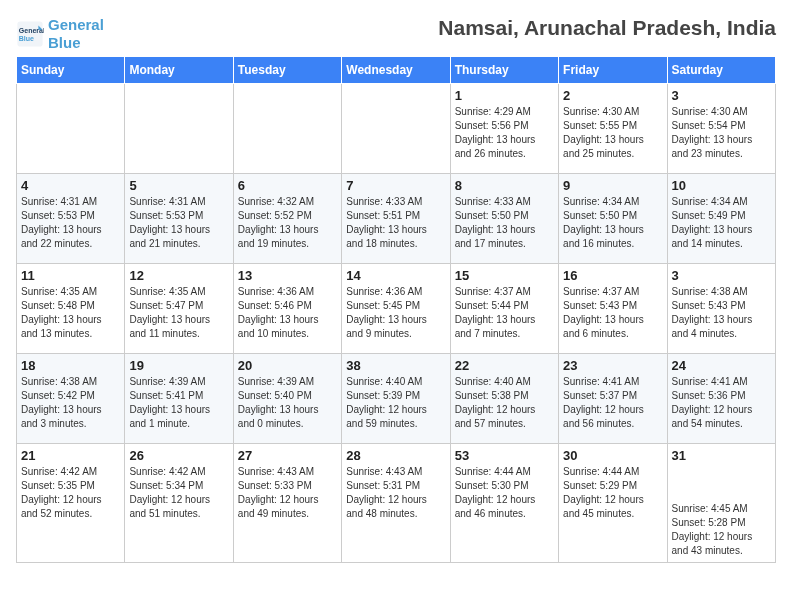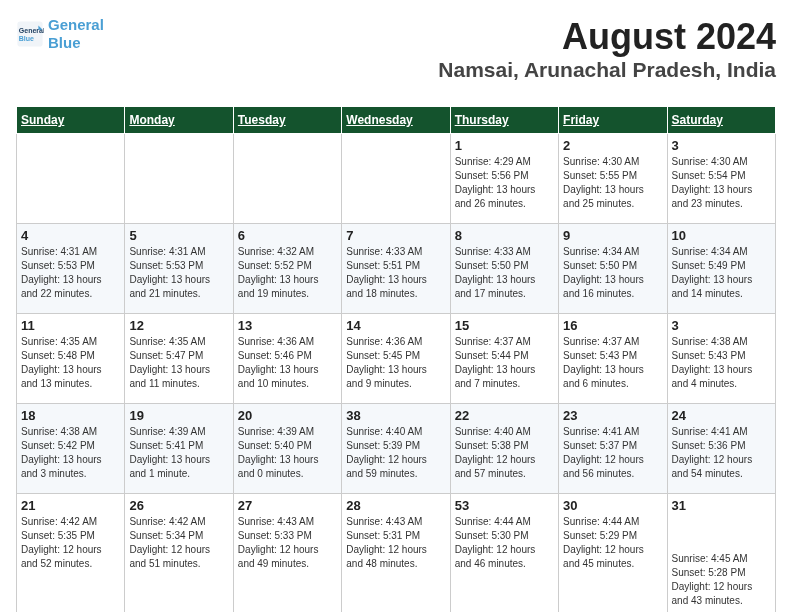--- a/index.html
+++ b/index.html
@@ -7,21 +7,21 @@
       font-family: Arial, sans-serif;
       background: #fff;
       width: 792px;
       min-height: 612px;
       padding: 16px;
     }
     .header {
       display: flex;
       justify-content: space-between;
       align-items: flex-start;
-      margin-bottom: 24px;
+      margin-bottom: 4px;
     }
     .logo {
       display: flex;
       align-items: center;
       gap: 4px;
     }
     .logo-text {
       font-size: 15px;
       font-weight: bold;
       color: #1a3a5c;
@@ -46,28 +46,27 @@
       font-size: 21px;
       color: #444;
       font-weight: bold;
     }
     .calendar {
       width: 100%;
       border-collapse: collapse;
       font-size: 11px;
     }
     .calendar th {
-      background: #14532d;
+      background: #3b82f6;
       color: #fff;
       padding: 6px 4px;
       text-align: left;
       font-size: 12px;
       font-weight: bold;
       border: 1px solid #fff;
-      text-decoration: underline;
     }
     .calendar td {
       border: 1px solid #ccc;
       vertical-align: top;
       padding: 4px;
       height: 90px;
       width: 108px;
       background: #fff;
     }
     .calendar tr:nth-child(even) td {
@@ -99,21 +98,20 @@
       <text x="4" y="30" font-size="10" font-weight="bold" fill="#4a9fd4">Blue</text>
       <polygon points="32,8 38,14 32,14" fill="#4a9fd4"></polygon>
     </svg>
     <div>
       <div class="logo-text">
         <span>General</span><br><span style="color:#4a9fd4">Blue</span>
       </div>
     </div>
   </div>
   <div class="title-block">
-    <div class="main-title">August 2024</div>
     <div class="subtitle">Namsai, Arunachal Pradesh, India</div>
   </div>
 </div>
 
 <table class="calendar">
   <thead>
     <tr id="header-row">
         <th>Sunday</th>
         <th>Monday</th>
         <th>Tuesday</th>

